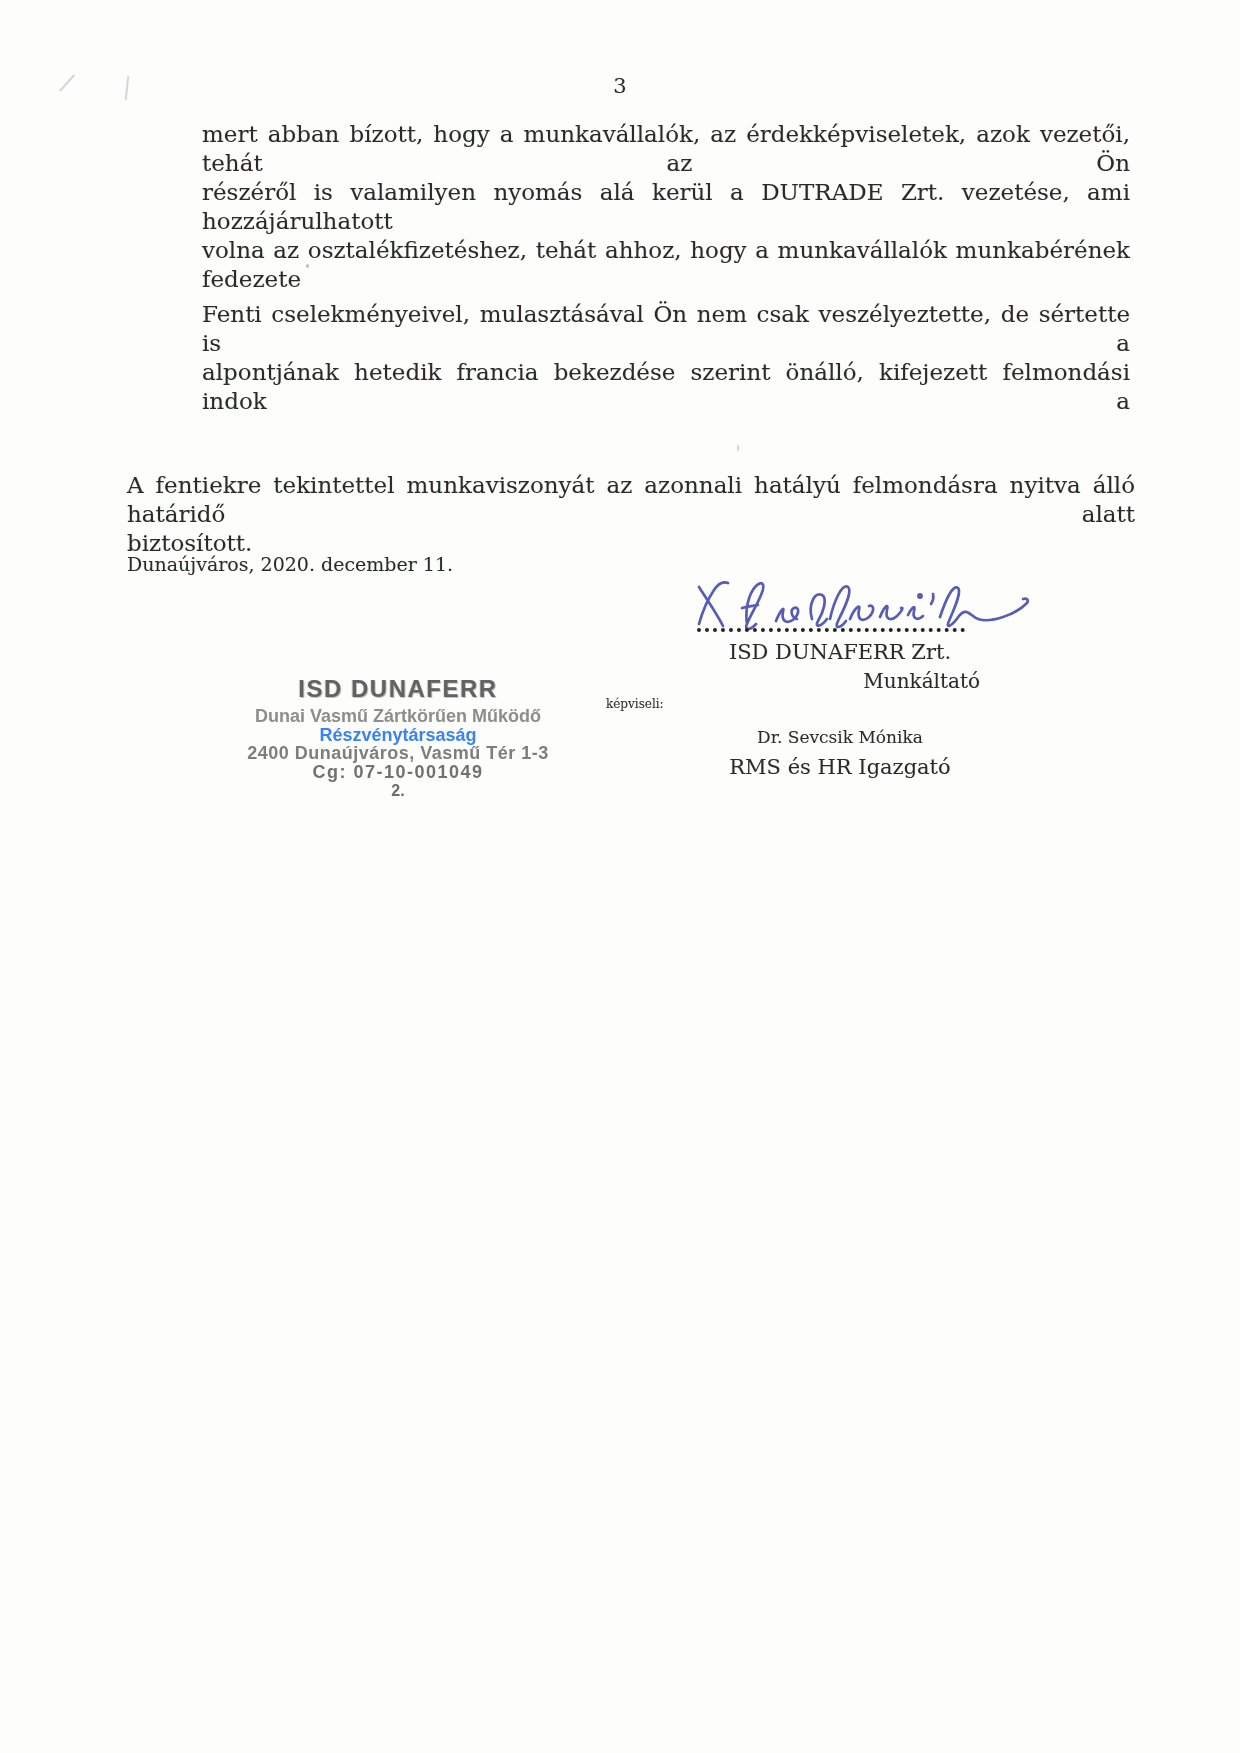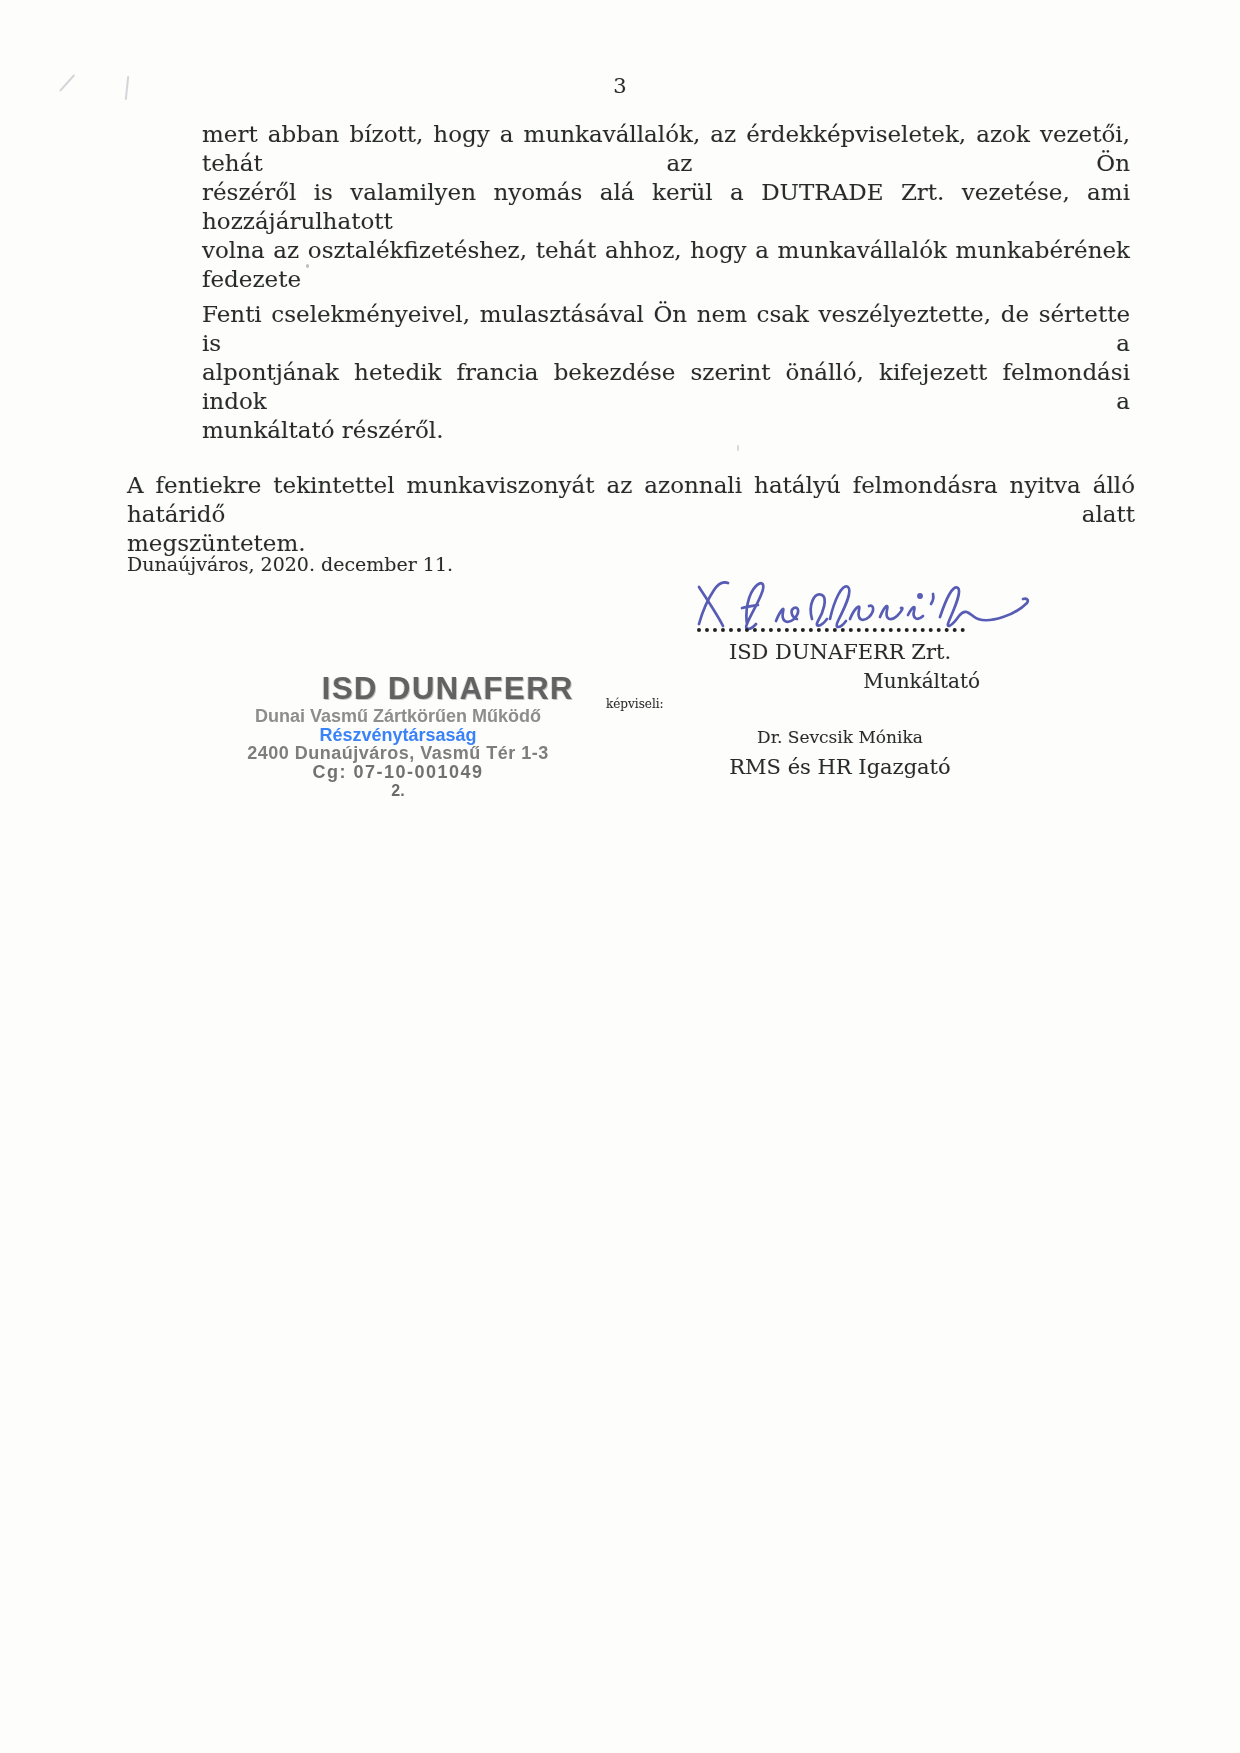--- a/index.html
+++ b/index.html
@@ -52,24 +52,23 @@
   
   .stamp{
     position:absolute; left:222px; top:671px; width:352px;
     text-align:center;
     font-family:"Liberation Sans", sans-serif;
     font-weight:bold;
     filter:blur(0.4px) contrast(1.02);
     user-select:none;
   }
   .stamp-title{
-    font-size:31px; line-height:36px; letter-spacing:1.5px;
+    font-size:24px; line-height:36px; letter-spacing:1.5px;
     color:#636363;
     text-shadow: 1px 1px 0 rgba(150,150,150,.55), -1px 0 0 rgba(170,170,170,.4);
-    text-align: right;
   }
   .stamp-l{ font-size:18px; line-height:18.5px; }
   .stamp-l0{ color:#8d8d8d; }
   .stamp-l1{ color:#3b82f6; }
   .stamp-l2{ color:#7e7e7e; letter-spacing:.5px; }
   .stamp-l3{ color:#717171; letter-spacing:1.5px; }
   .stamp-l4{ color:#6b6b6b; font-size:16px; line-height:20px; }
 </style>
 </head>
 <body>
@@ -85,26 +84,25 @@
 
   <div class="para p1 scantext">
     <div class="jl">mert abban bízott, hogy a munkavállalók, az érdekképviseletek, azok vezetői, tehát az Ön</div>
     <div class="jl">részéről is valamilyen nyomás alá kerül a DUTRADE Zrt. vezetése, ami hozzájárulhatott</div>
     <div class="jl">volna az osztalékfizetéshez, tehát ahhoz, hogy a munkavállalók munkabérének fedezete</div>
   </div>
 
   <div class="para p2 scantext">
     <div class="jl">Fenti cselekményeivel, mulasztásával Ön nem csak veszélyeztette, de sértette is a</div>
     <div class="jl">alpontjának hetedik francia bekezdése szerint önálló, kifejezett felmondási indok a</div>
-    <div class="ll">munkáltató részéről.</div>
   </div>
 
   <div class="para p3 scantext">
     <div class="jl">A fentiekre tekintettel munkaviszonyát az azonnali hatályú felmondásra nyitva álló határidő alatt</div>
-    <div class="ll">megszüntetem.</div>
+    <div class="ll">biztosított.</div>
   </div>
 
   <div class="dateline scantext">Dunaújváros, 2020. december 11.</div>
 
   <svg id="sig-svg" class="sig-svg" width="345" height="72" viewBox="0 0 345 72">
     <g fill="none" stroke="#4a4fae" stroke-width="2.7" stroke-linecap="round" stroke-linejoin="round" opacity="0.92">
       <path class="sig-stroke" d="M38,15 C33,13 28,16 24,22 C18,31 12,45 9,56"></path>
       <path class="sig-stroke" d="M9,19 C16,30 27,46 33,58"></path>
       <path class="sig-stroke" d="M57,56 C55,43 58,26 66,18 C72,12 76,16 71,27 C67,37 60,48 57,56 C54,62 60,63 66,56"></path>
       <path class="sig-stroke" d="M52,40 C58,38 63,38 68,37"></path>

